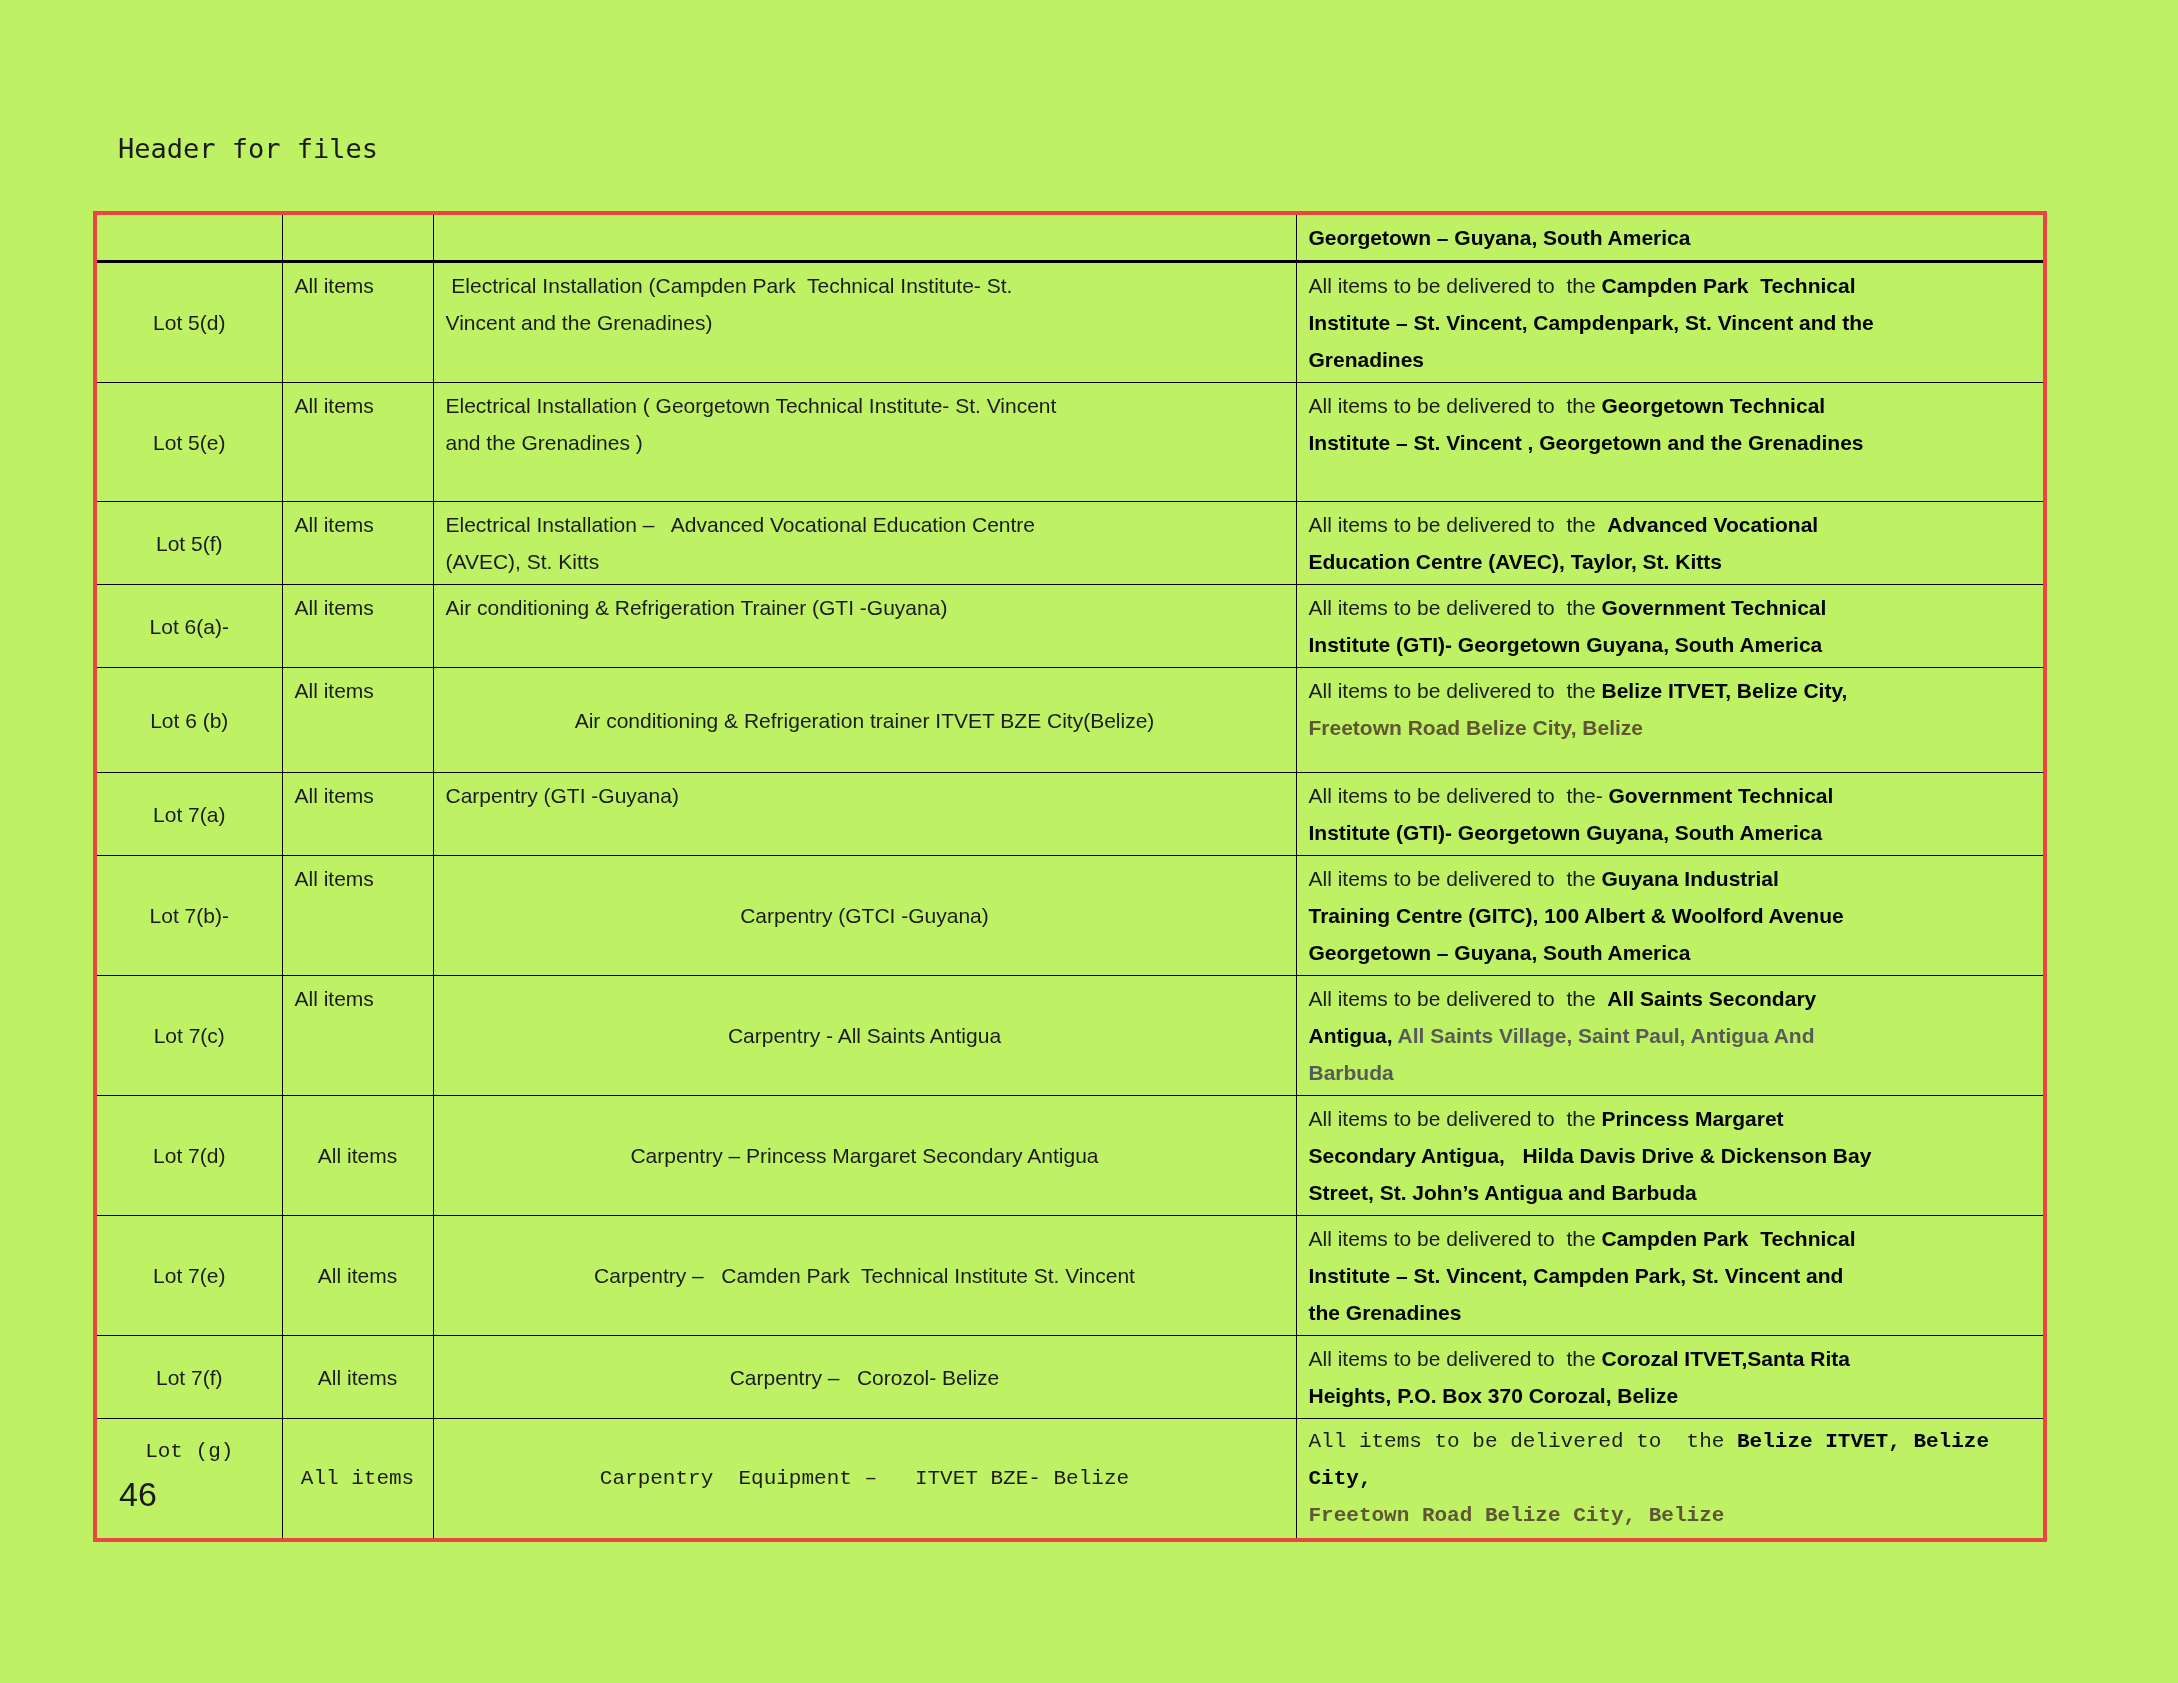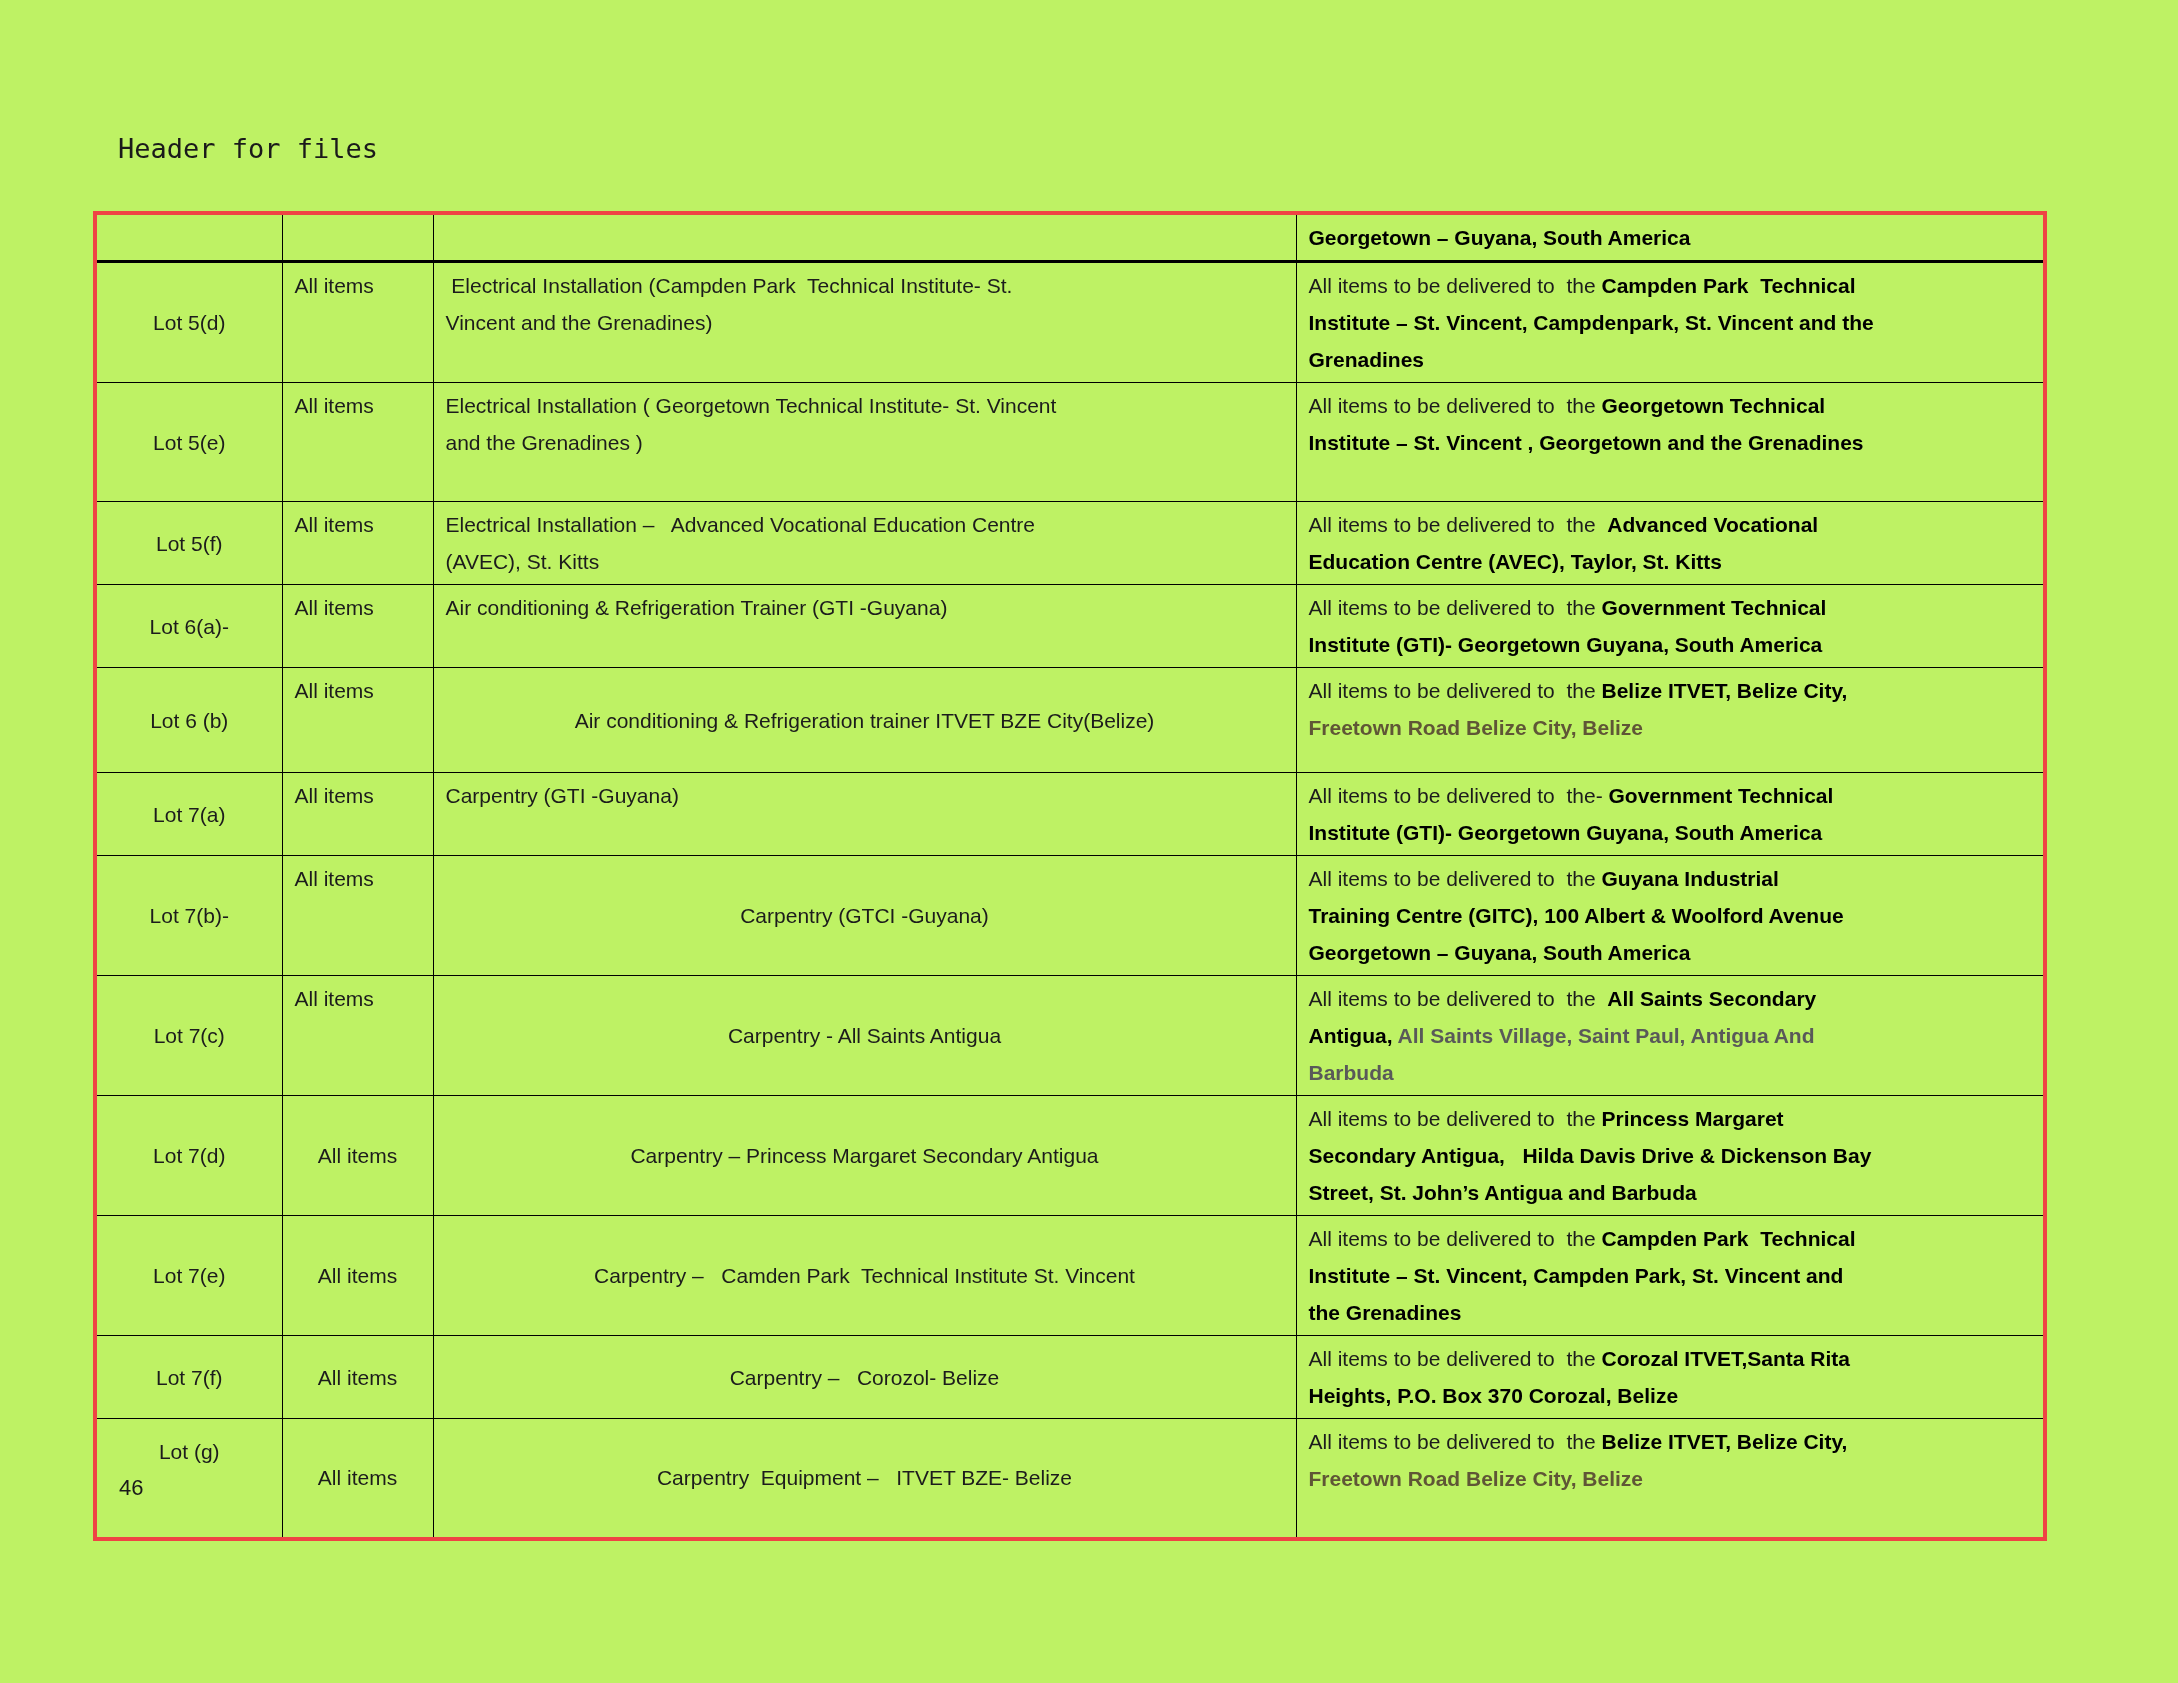--- a/index.html
+++ b/index.html
@@ -38,32 +38,32 @@
   tr.r2{height:119px;}
   tr.r3{height:76px;}
   tr.r4{height:77px;}
   tr.r5{height:105px;}
   tr.r6{height:82px;}
   tr.r7{height:112px;}
   tr.r8{height:116px;}
   tr.r9{height:117px;}
   tr.r10{height:114px;}
   tr.r11{height:78px;}
-  tr.r12{height:120px;}
+  tr.r12{height:120px;font-family:Liberation Mono, monospace;}
 
   td.c-lot{text-align:center;vertical-align:middle;}
   td.lot-top{vertical-align:top;padding-top:14px;}
   td.v-mid{vertical-align:middle;text-align:center;}
   td.ta-center{text-align:left;}
   .b{font-weight:bold;color:#000;}
   .pfx{color:#1c1c1c;}
 
   .page-number{
     position:absolute;left:119px;top:1475px;
-    font-size:22px;color:#1a1a1a;
+    font-size:34px;color:#1a1a1a;
   }
 </style>
 </head>
 <body>
 
 <div class="page">
 
   <div class="doc-header">Header for files</div>
 
   <table class="lots">

